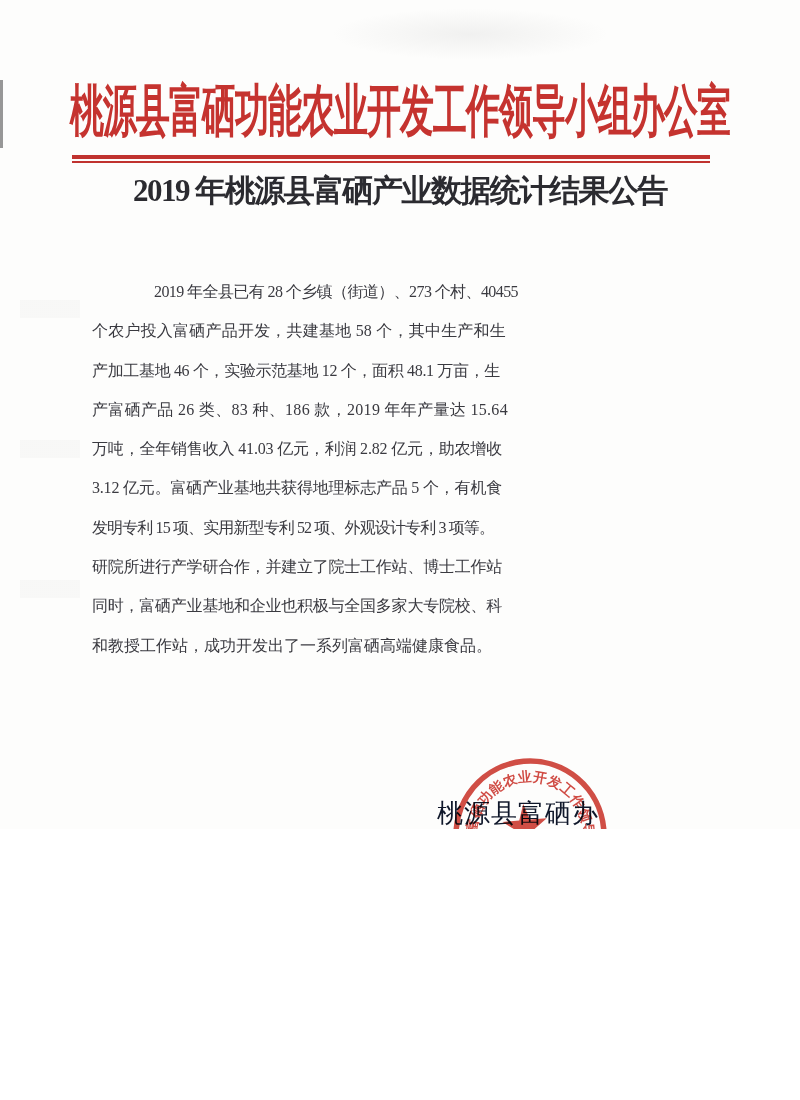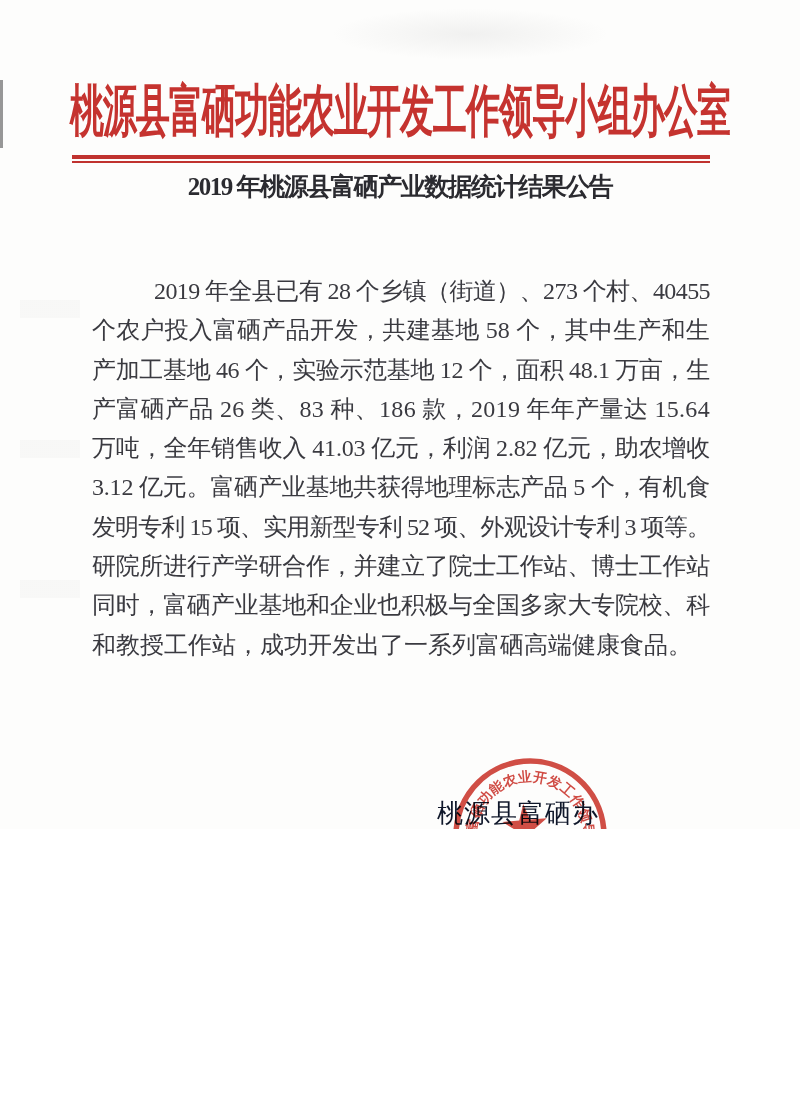--- a/index.html
+++ b/index.html
@@ -53,28 +53,28 @@
   .rule-bottom .r1 { height: 3px; background: #c0322f; }
   .rule-bottom .rg { height: 2px; background: transparent; }
   .rule-bottom .r2 { height: 4px; background: #c0322f; }
 
   .subtitle-row {
     position: absolute; left: 0; top: 170px; width: 800px;
     text-align: center;
   }
   .subtitle-text {
     display: inline-block; white-space: nowrap;
-    font-size: 25px; font-weight: bold;
+    font-size: 31px; font-weight: bold;
     color: #2b2b30;
   }
 
   
   .body-block {
     position: absolute; left: 92px; top: 272px; width: 618px;
-    font-size: 24px; color: #3a3a40;
+    font-size: 16px; color: #3a3a40;
   }
   .line { height: 39.3px; line-height: 39.3px; overflow: visible; }
   .line span {
     display: inline-block; white-space: nowrap; vertical-align: top;
   }
   .line.indent span { margin-left: 62px; }
 
   .signature {
     position: absolute; left: 437px; top: 796px;
     font-size: 26px; color: #0f172a; letter-spacing: 1px; white-space: nowrap;

